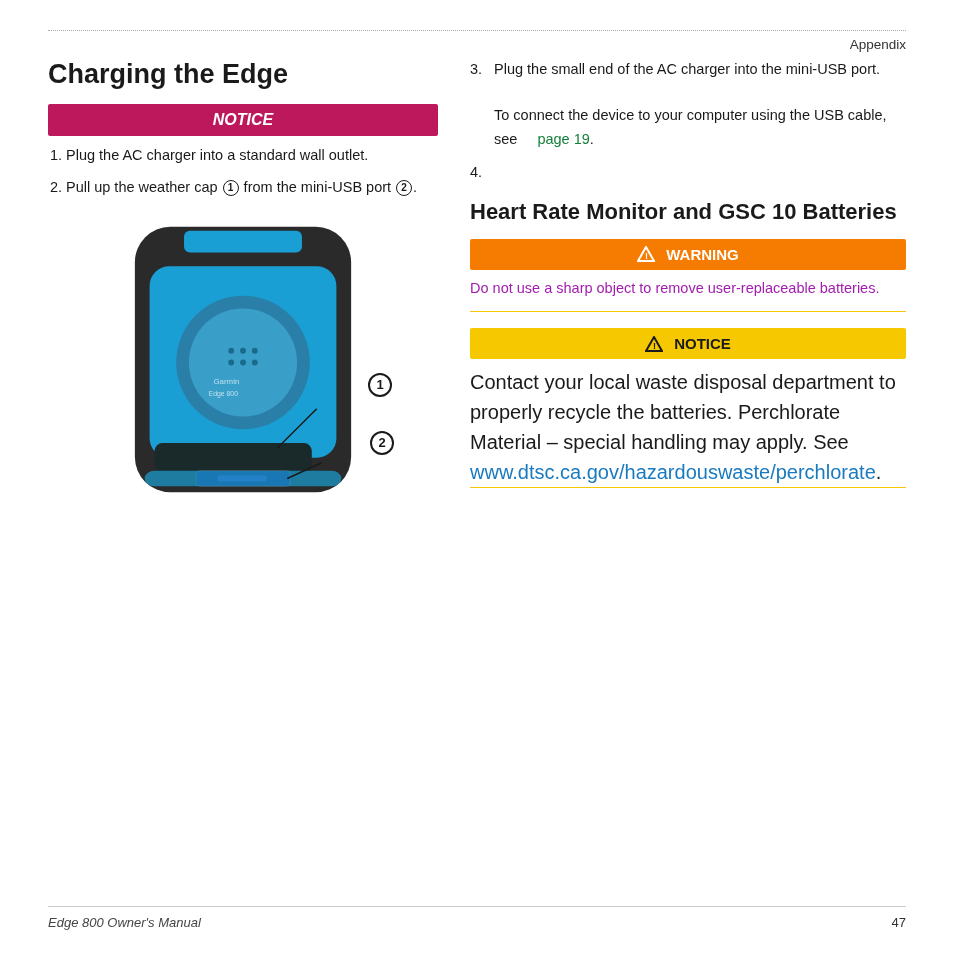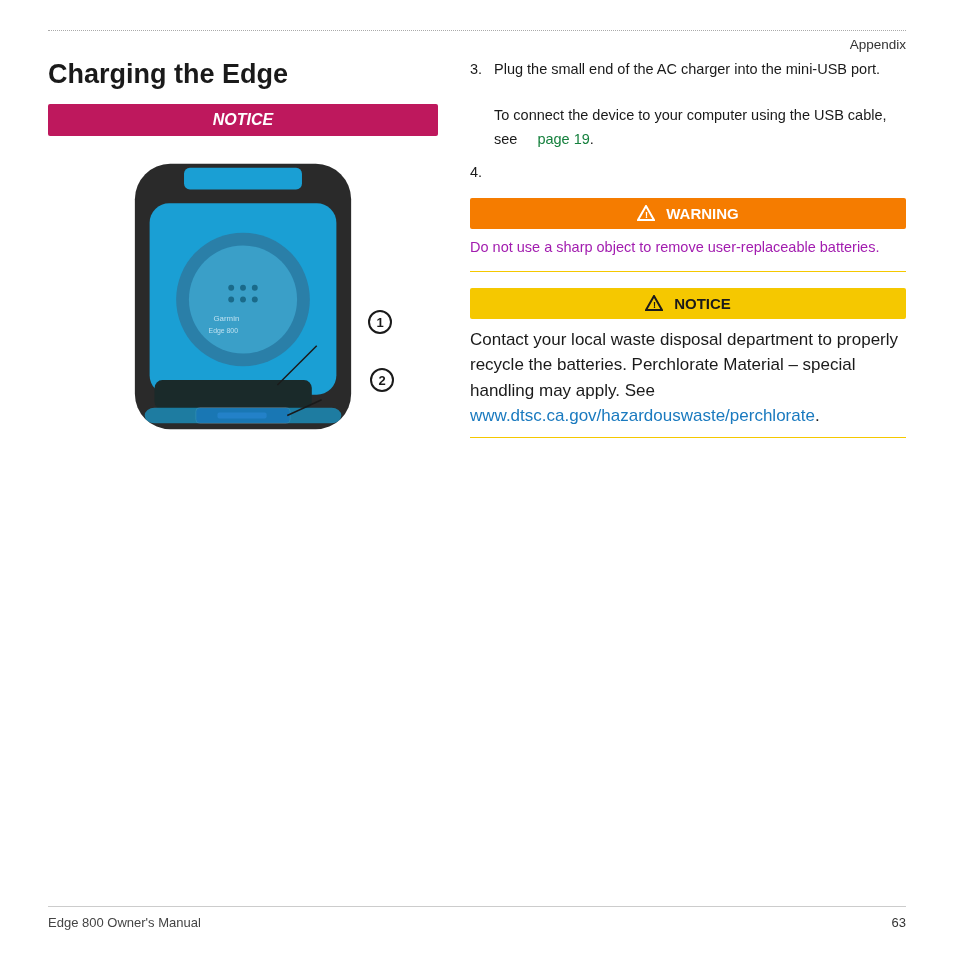--- a/index.html
+++ b/index.html
@@ -116,25 +116,24 @@
     .warning-text {
       font-size: 14.5px;
       color: #a21caf;
       line-height: 1.5;
       border-bottom: 1.5px solid #f5c800;
       padding-bottom: 12px;
       margin-bottom: 4px;
     }
 
     .caution-text {
-      font-size: 17px;
+      font-size: 20px;
       color: #1a1a1a;
       line-height: 1.5;
       border-bottom: 1.5px solid #f5c800;
-      padding-bottom: 8px;
     }
 
     .caution-link {
       color: #1a7abf;
       text-decoration: none;
     }
 
     ol.steps {
       margin-left: 18px;
       margin-bottom: 10px;
@@ -222,20 +221,21 @@
       left: 48px;
       right: 48px;
       display: flex;
       justify-content: space-between;
       align-items: center;
       border-top: 1px solid #ccc;
       padding-top: 8px;
     }
 
     .footer-title {
+      font-style: italic;
       font-size: 13px;
       color: #444;
     }
 
     .footer-page {
       font-size: 13px;
       color: #333;
     }
 
     .warning-icon-wrap {
@@ -271,20 +271,28 @@
 
     <div class="col-left">
 
       <h1 class="section-title">Charging the Edge</h1>
 
       <div class="notice-box">
         <span>NOTICE</span>
       </div>
 
 
+      <ol class="steps">
+        <li>
+          <span>Plug the AC charger into a standard wall outlet.</span>
+        </li>
+        <li>
+          <span>Pull up the weather cap <span class="num-circle">1</span> from the mini-USB port <span class="num-circle">2</span>.</span>
+        </li>
+      </ol>
 
       <div class="device-illustration">
 
         <svg class="device-svg" viewBox="0 0 260 295" xmlns="http://www.w3.org/2000/svg">
 
           <rect x="20" y="10" width="220" height="270" rx="36" ry="36" fill="#2a2a2a"></rect>
 
           <rect x="70" y="14" width="120" height="22" rx="6" fill="#1a9fd4"></rect>
 
           <rect x="35" y="50" width="190" height="195" rx="20" fill="#1a9fd4"></rect>
@@ -340,20 +348,21 @@
               <a href="#" class="page-link"> <span>page 19</span></a><span>.</span>
             </span>
           </div>
         </li>
         <li style="display:flex; gap:8px; margin-bottom:14px;">
           <span class="step-num">4.</span>
         </li>
       </ol>
 
 
+      <h2 class="section-title2">Heart Rate Monitor and GSC 10 Batteries</h2>
 
       <div class="warning-box">
         <span class="warning-icon-wrap">
 
           <svg width="18" height="16" viewBox="0 0 18 16">
             <polygon points="9,1 17,15 1,15" fill="none" stroke="#fff" stroke-width="2"></polygon>
             <text x="8" y="13" font-size="9" font-weight="bold" fill="#fff" font-family="Arial">!</text>
           </svg>
         </span>
         <span>WARNING</span>
@@ -375,16 +384,16 @@
         <span>Contact your local waste disposal department to properly recycle the batteries. Perchlorate Material – special handling may apply. See</span>
         <a href="#" class="caution-link"> <span>www.dtsc.ca.gov/hazardouswaste/perchlorate</span></a><span>.</span>
       </p>
 
     </div>
 
   </div>
 
   <div class="page-footer">
     <span class="footer-title">Edge 800 Owner's Manual</span>
-    <span class="footer-page">63</span>
+    <span class="footer-page">47</span>
   </div>
 
 </div>
 
 </body></html>

